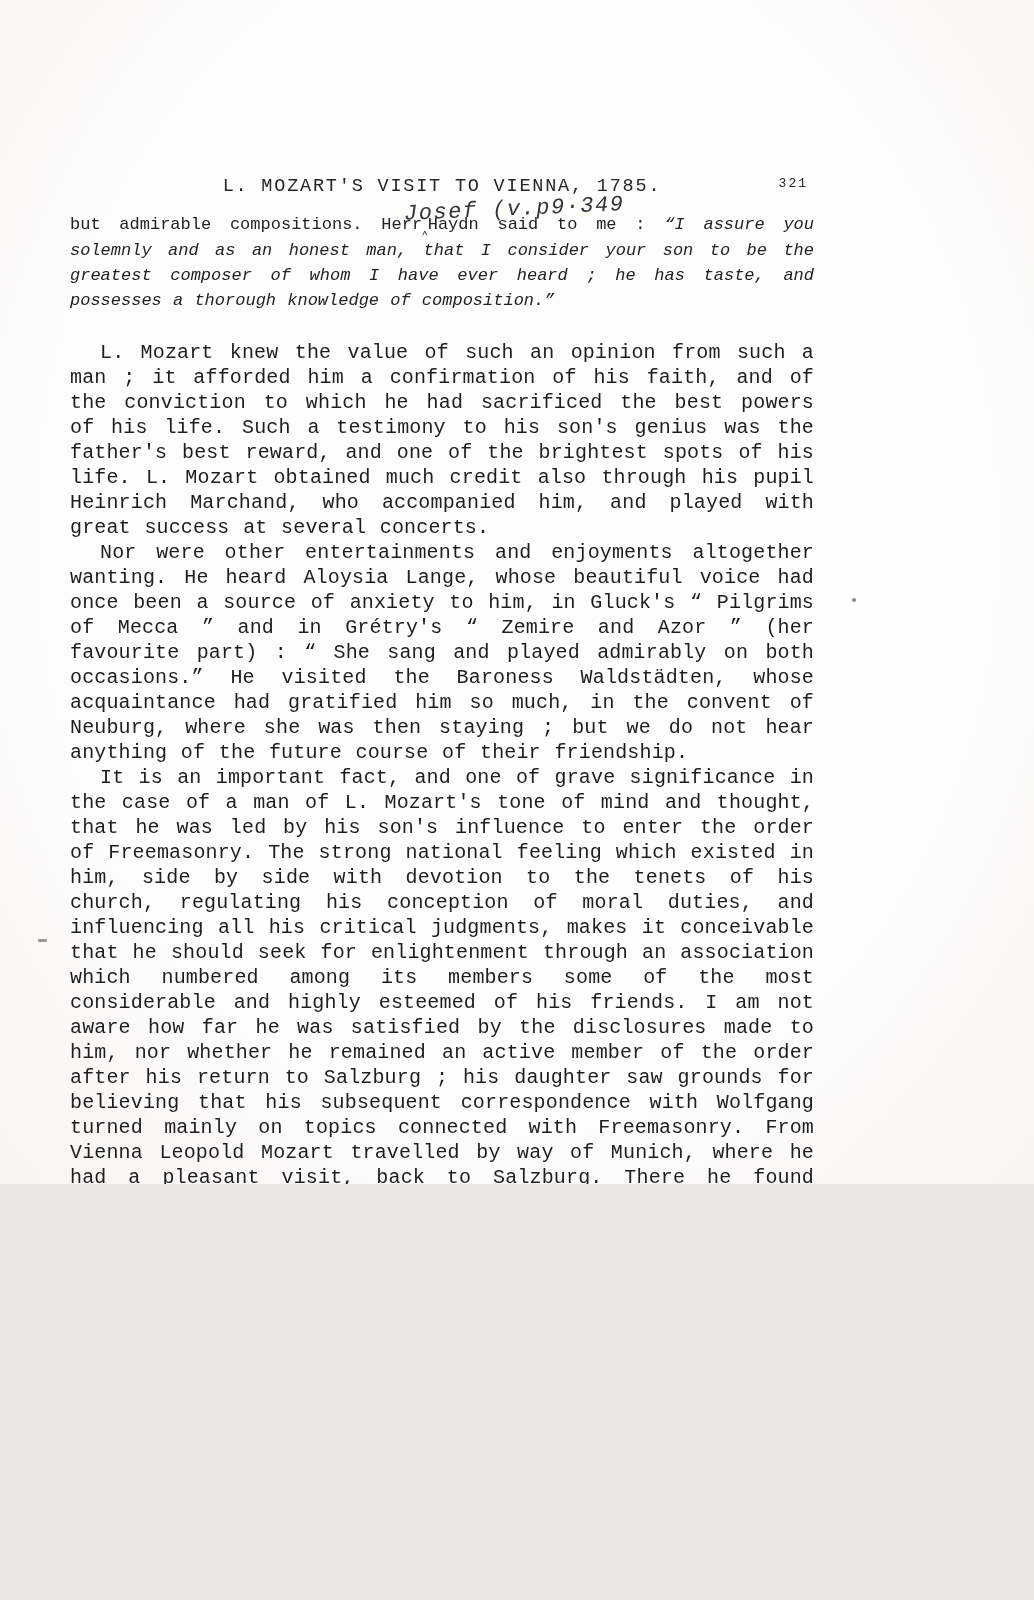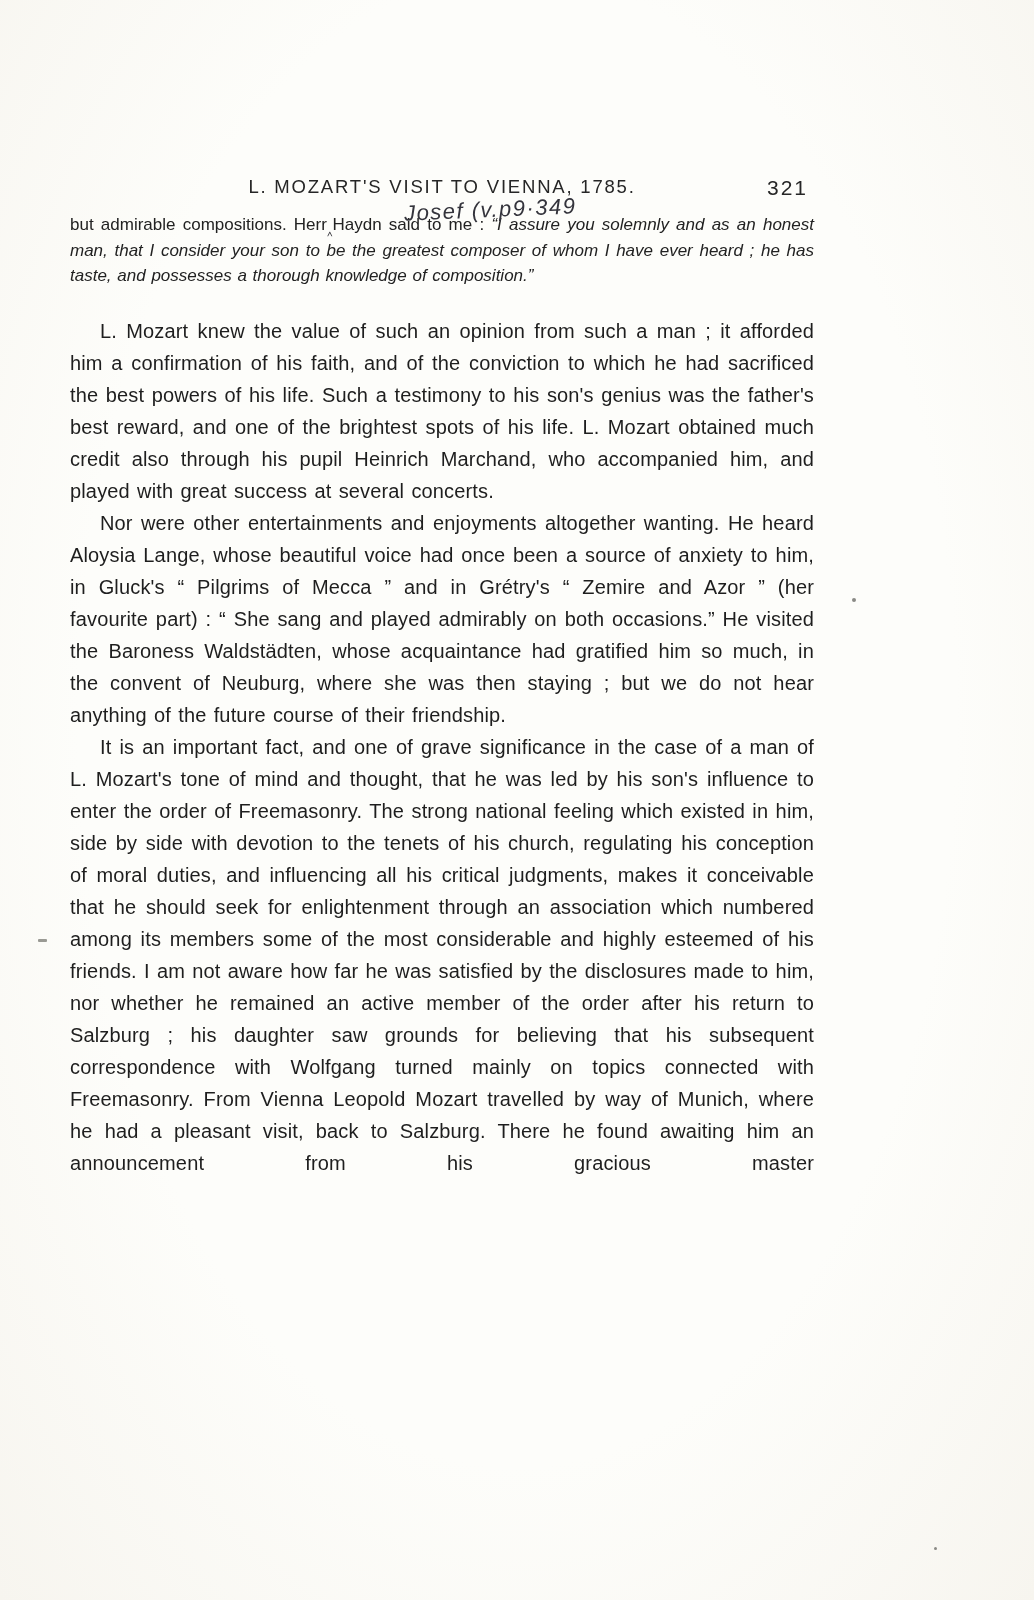--- a/index.html
+++ b/index.html
@@ -2,24 +2,24 @@
 <html><head>
 <meta charset="utf-8">
 <style>
   * { margin: 0; padding: 0; box-sizing: border-box; }
   html, body { background: #e9e7e2; }
   body { width: 1034px; }
 
   .page {
     position: relative;
     width: 1034px;
-    height: 1600px;
+    height: 1184px;
     background: #fcfbf7;
     background-image: radial-gradient(ellipse at 50% 45%, #fdfdfa 60%, #f7f5ef 100%);
-    font-family: Liberation Sans, sans-serif;
+    font-family: Liberation Mono, monospace;
     color: #1f1f1f;
     overflow: hidden;
   }
 
   .text-col {
     position: absolute;
     left: 70px;
     top: 176px;
     width: 744px;
   }
@@ -31,21 +31,21 @@
     font-size: 18.5px;
     letter-spacing: 1.8px;
     color: #262626;
     white-space: nowrap;
   }
 
   .page-number {
     position: absolute;
     right: 6px;
     top: 0;
-    font-size: 21px;
+    font-size: 13px;
     letter-spacing: 2px;
   }
 
   .annotation {
     position: absolute;
     left: 334px;
     top: 21px;
     transform: rotate(-2.5deg);
     font-style: italic;
     font-size: 22px;
@@ -67,21 +67,21 @@
     font-style: normal;
     color: #34343c;
     font-size: 14px;
     position: relative;
     top: 3px;
   }
 
   .body-text {
     margin-top: 27px;
     font-size: 20px;
-    line-height: 32px;
+    line-height: 25px;
     text-align: justify;
     word-spacing: 1.5px;
     letter-spacing: 0.15px;
     color: #1e1e1e;
   }
   .body-text p { text-indent: 30px; }
   .body-text p.stretch-last { text-align-last: justify; }
 
   .speckle {
     position: absolute;

